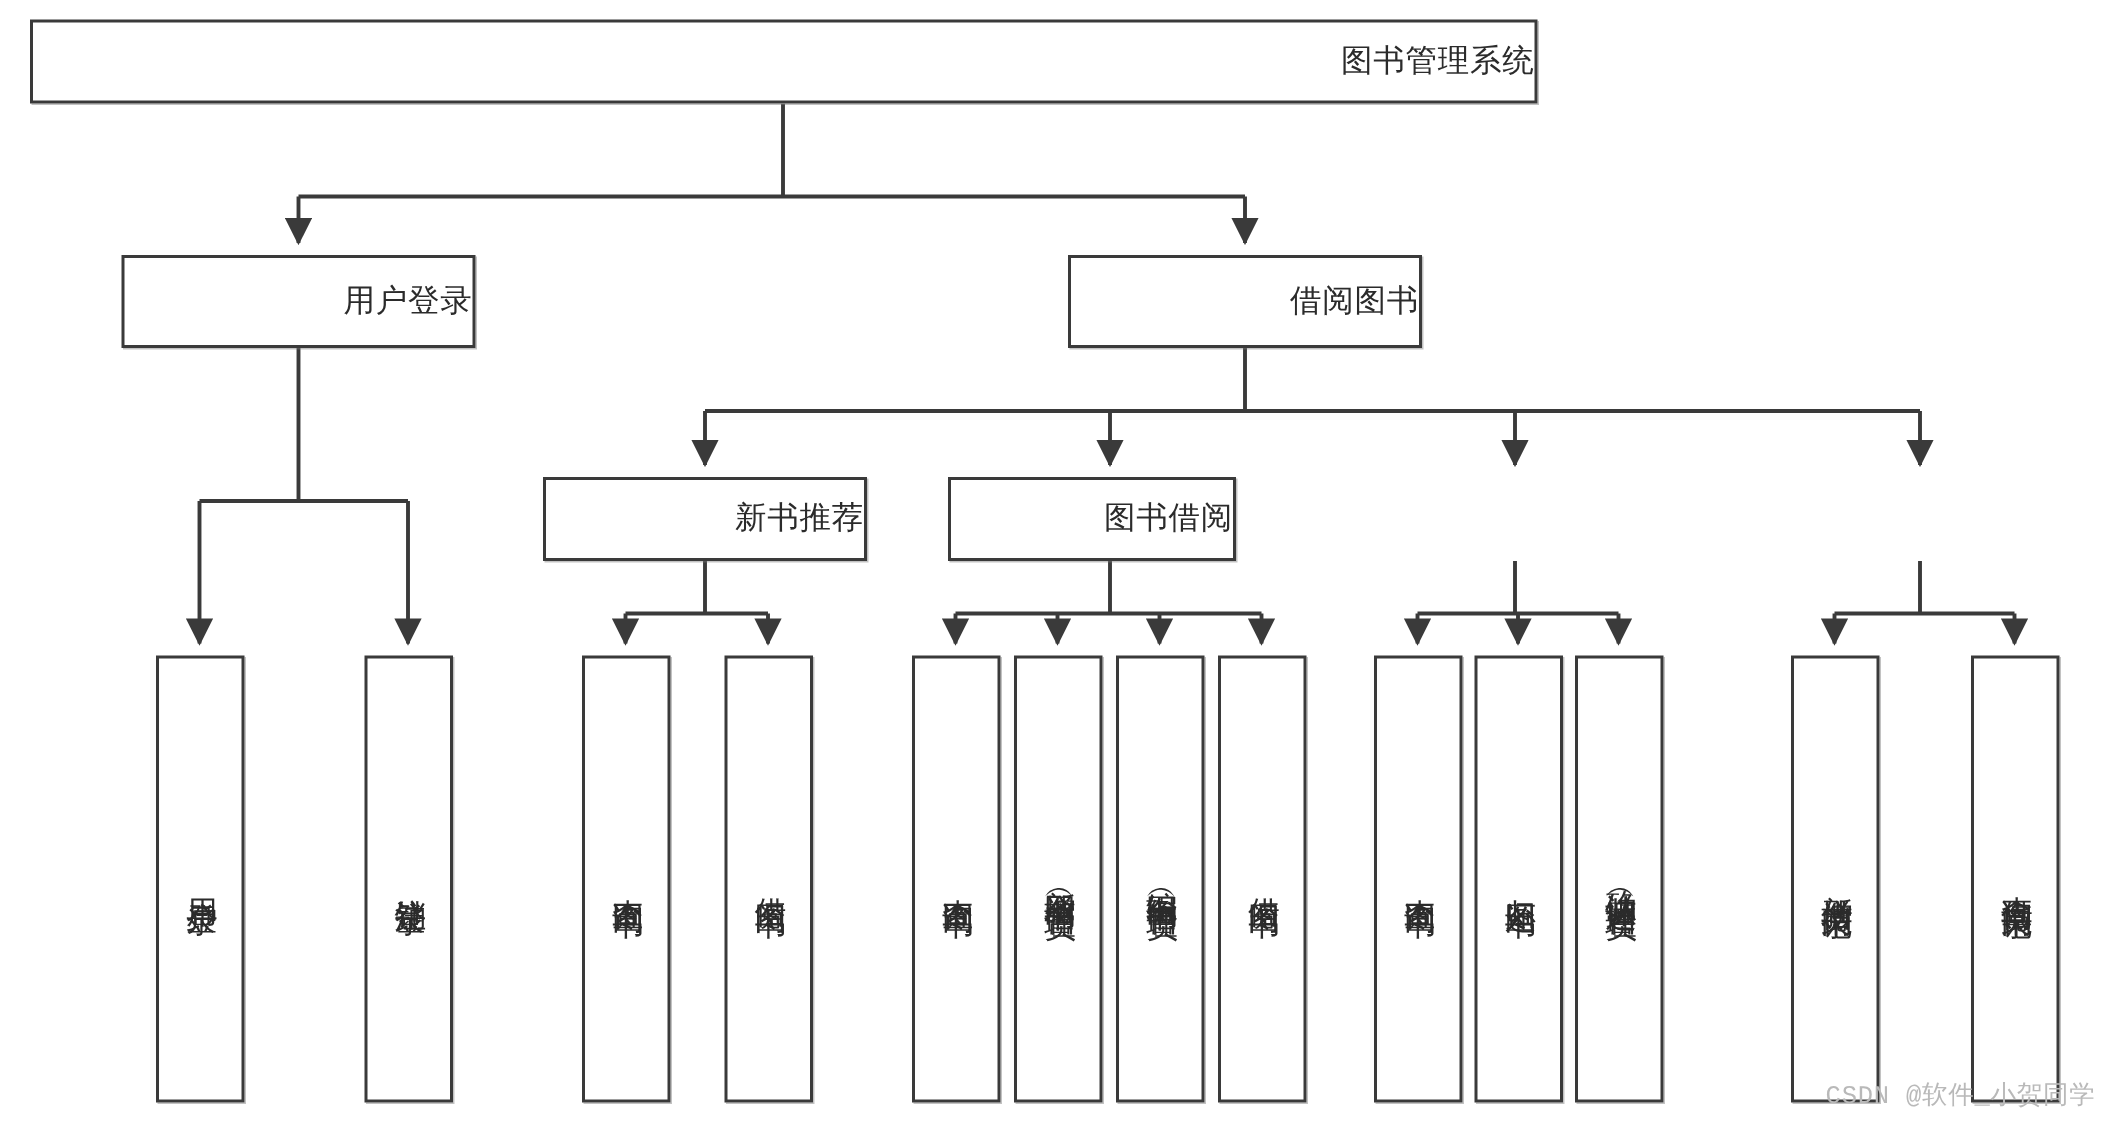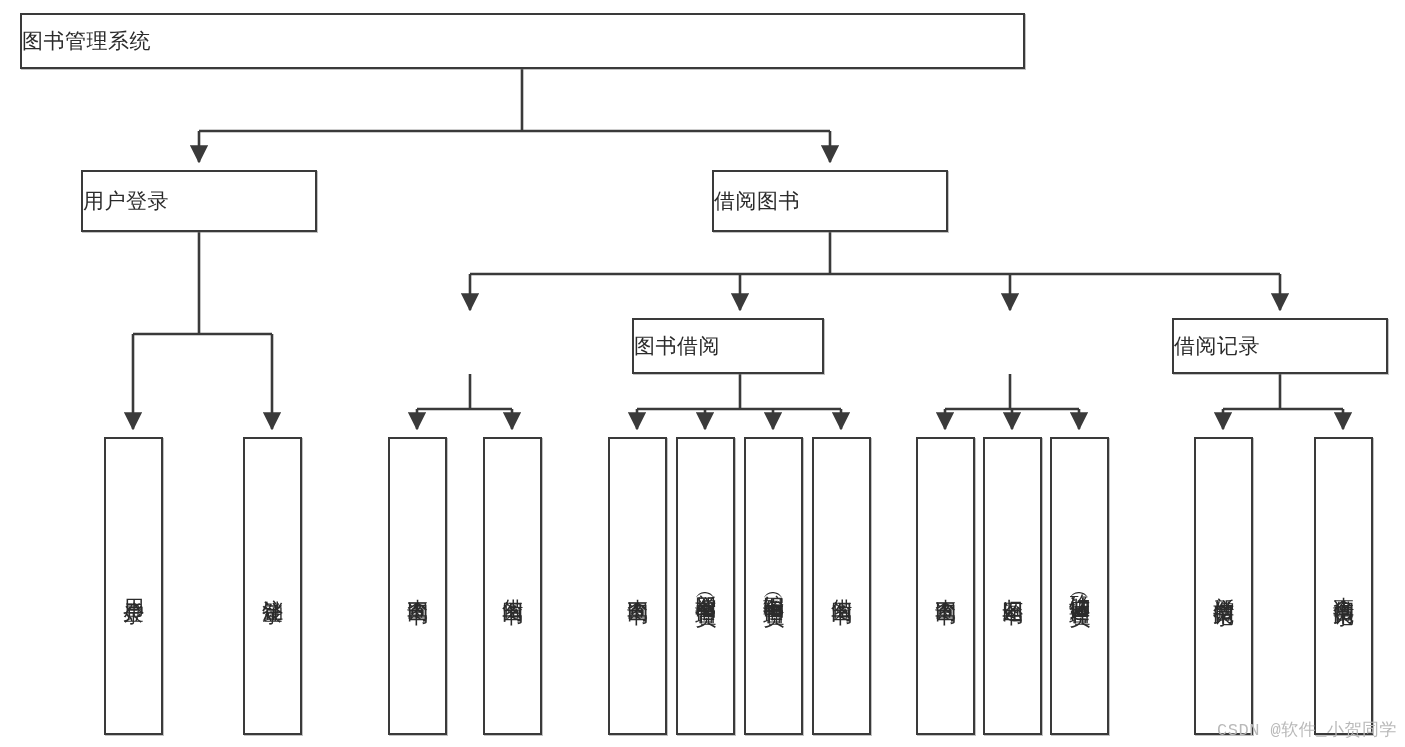--- a/index.html
+++ b/index.html
@@ -26,21 +26,21 @@
     height: 747px;
     pointer-events: none;
   }
   .node {
     position: absolute;
     box-sizing: border-box;
     background: #ffffff;
     border: 2.5px solid #3a3a3a;
     display: flex;
     align-items: center;
-    justify-content: flex-start;
+    justify-content: flex-end;
     color: #2b2b2b;
     box-shadow: 1px 1px 0 rgba(120,120,120,0.45);
   }
   .node .label {
     display: block;
     text-align: center;
     letter-spacing: 0.5px;
   }
   .node.horiz .label {
     font-size: 21px;
@@ -132,25 +132,25 @@
     <span class="label">图书管理系统</span>
   </div>
 
   <div class="node horiz" style="left:81px; top:170px; width:236px; height:62px;">
     <span class="label">用户登录</span>
   </div>
   <div class="node horiz" style="left:712px; top:170px; width:236px; height:62px;">
     <span class="label">借阅图书</span>
   </div>
 
+  <div class="node horiz" style="left:362px; top:318px; width:216px; height:56px;">
+    <span class="label">新书推荐</span>
+  </div>
   <div class="node horiz" style="left:632px; top:318px; width:192px; height:56px;">
     <span class="label">图书借阅</span>
-  </div>
-  <div class="node horiz" style="left:1172px; top:318px; width:216px; height:56px;">
-    <span class="label">借阅记录</span>
   </div>
 
   <div class="node vert" style="left:104px; top:437px; width:59px; height:298px;">
     <span class="label">用户登录</span>
   </div>
   <div class="node vert" style="left:243px; top:437px; width:59px; height:298px;">
     <span class="label">注销登录</span>
   </div>
 
   <div class="node vert" style="left:388px; top:437px; width:59px; height:298px;">

